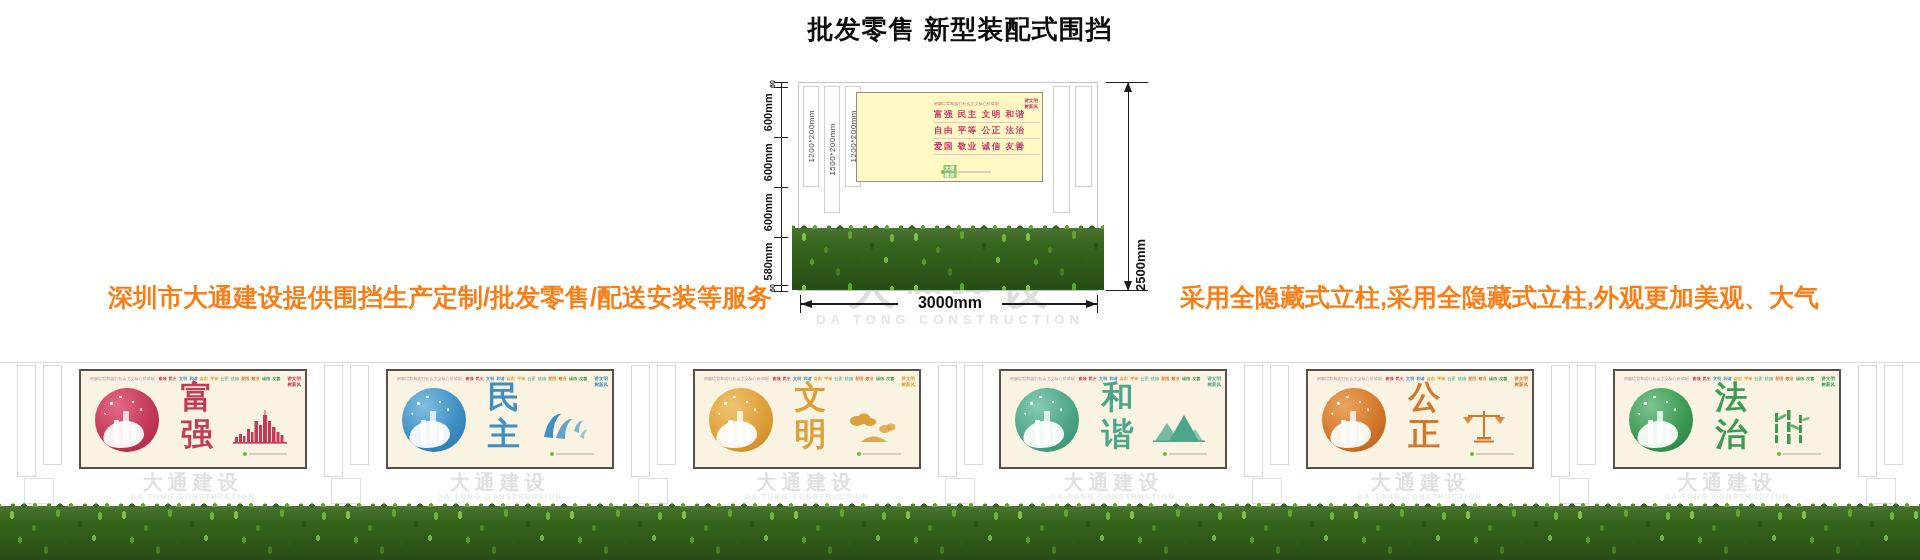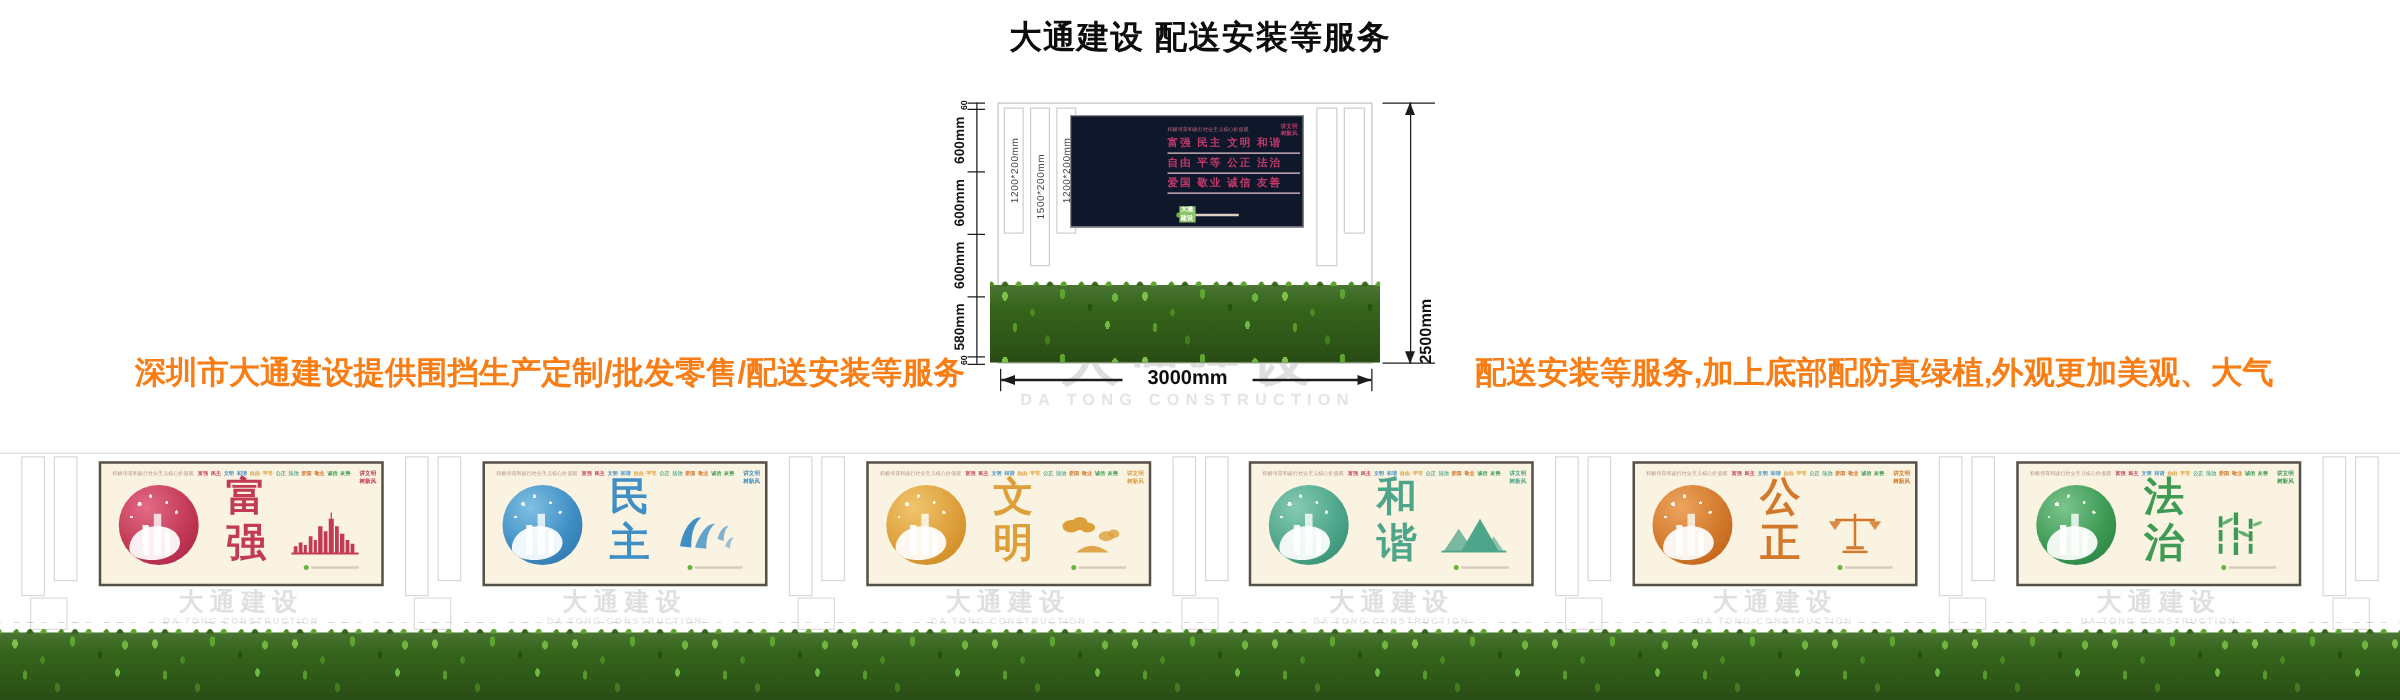--- a/index.html
+++ b/index.html
@@ -25,21 +25,21 @@
   .wm-en{font-size:13px;font-weight:bold;color:#e4e4e4;letter-spacing:5px;margin-top:2px;}
 
   
   .dd-wall{position:absolute;left:798px;top:82px;width:300px;height:209px;
            background:#fff;border:1px solid #c4c4c4;box-sizing:border-box;z-index:1;}
   .ddpost{position:absolute;background:#fff;border:1px solid #cfcfcf;box-sizing:border-box;
           z-index:2;display:flex;align-items:center;justify-content:center;}
   .ddpost span{writing-mode:vertical-rl;transform:rotate(180deg);
                font-size:8px;color:#444;letter-spacing:.5px;white-space:nowrap;}
   .dd-billboard{position:absolute;left:856px;top:92px;width:187px;height:90px;
-                background:#0f172a;border:1px solid #8f8f8f;box-sizing:border-box;z-index:3;}
+                background:#fef9c3;border:1px solid #8f8f8f;box-sizing:border-box;z-index:3;}
   .bb-text{position:absolute;left:77px;top:8px;width:106px;}
   .micro-slogan{font-size:9px;transform:scale(.45);transform-origin:0 0;
                 color:#c06c85;white-space:nowrap;height:6px;}
   .bb-row{font-size:8.5px;font-weight:bold;color:#c23a6b;letter-spacing:1.5px;
           border-bottom:1px solid #e8c7d2;padding:2px 0 1px;white-space:nowrap;}
   .bb-corner,.ecorner{position:absolute;top:5px;right:4px;width:34px;display:flex;justify-content:flex-end;}
   .corner-inner{font-size:9px;transform:scale(.5);transform-origin:100% 0;
                 text-align:center;line-height:1.3;font-weight:bold;color:#c23a6b;white-space:nowrap;}
   .bb-logo{position:absolute;left:50%;bottom:3px;transform:translateX(-50%);
            width:13px;height:13px;background:#8cc468;color:#fff;font-size:5px;line-height:6.5px;
@@ -133,29 +133,29 @@
   .vslogan{color:#b09090;margin-right:8px;font-weight:normal;}
   .vitem{margin-right:5px;}
   .edot{position:absolute;right:18px;bottom:11px;display:flex;align-items:center;gap:2px;}
   .edot .bar{width:38px;background:#d6cdbc;}
 </style>
 </head>
 <body>
 
 <div id="stage">
 
-  <div class="title">大通建设 配送安装等服务</div>
+  <div class="title">批发零售 新型装配式围挡</div>
 
   <div class="watermark-main">
     <div class="wm-cn">大通建设</div>
     <div class="wm-en">DA TONG CONSTRUCTION</div>
   </div>
 
   <div class="note note-left" style="color: rgb(249, 125, 21);">深圳市大通建设提供围挡生产定制/批发零售/配送安装等服务</div>
-  <div class="note note-right" style="color: rgb(249, 125, 21);">配送安装等服务,加上底部配防真绿植,外观更加美观、大气</div>
+  <div class="note note-right" style="color: rgb(249, 125, 21);">采用全隐藏式立柱,采用全隐藏式立柱,外观更加美观、大气</div>
 
   <div id="dim-layer">
     <div class="dd-wall"></div>
 
     <div class="dd-billboard">
       <div class="artcircle" id="bb-circle" style="background: radial-gradient(circle at 35% 28%, rgb(234, 123, 149) 0%, rgb(194, 42, 87) 55%, rgb(142, 18, 64) 100%);">
           <div class="art-bars"></div>
         </div>
       <div class="bb-text">
         <div class="micro-slogan">积极培育和践行社会主义核心价值观</div>

